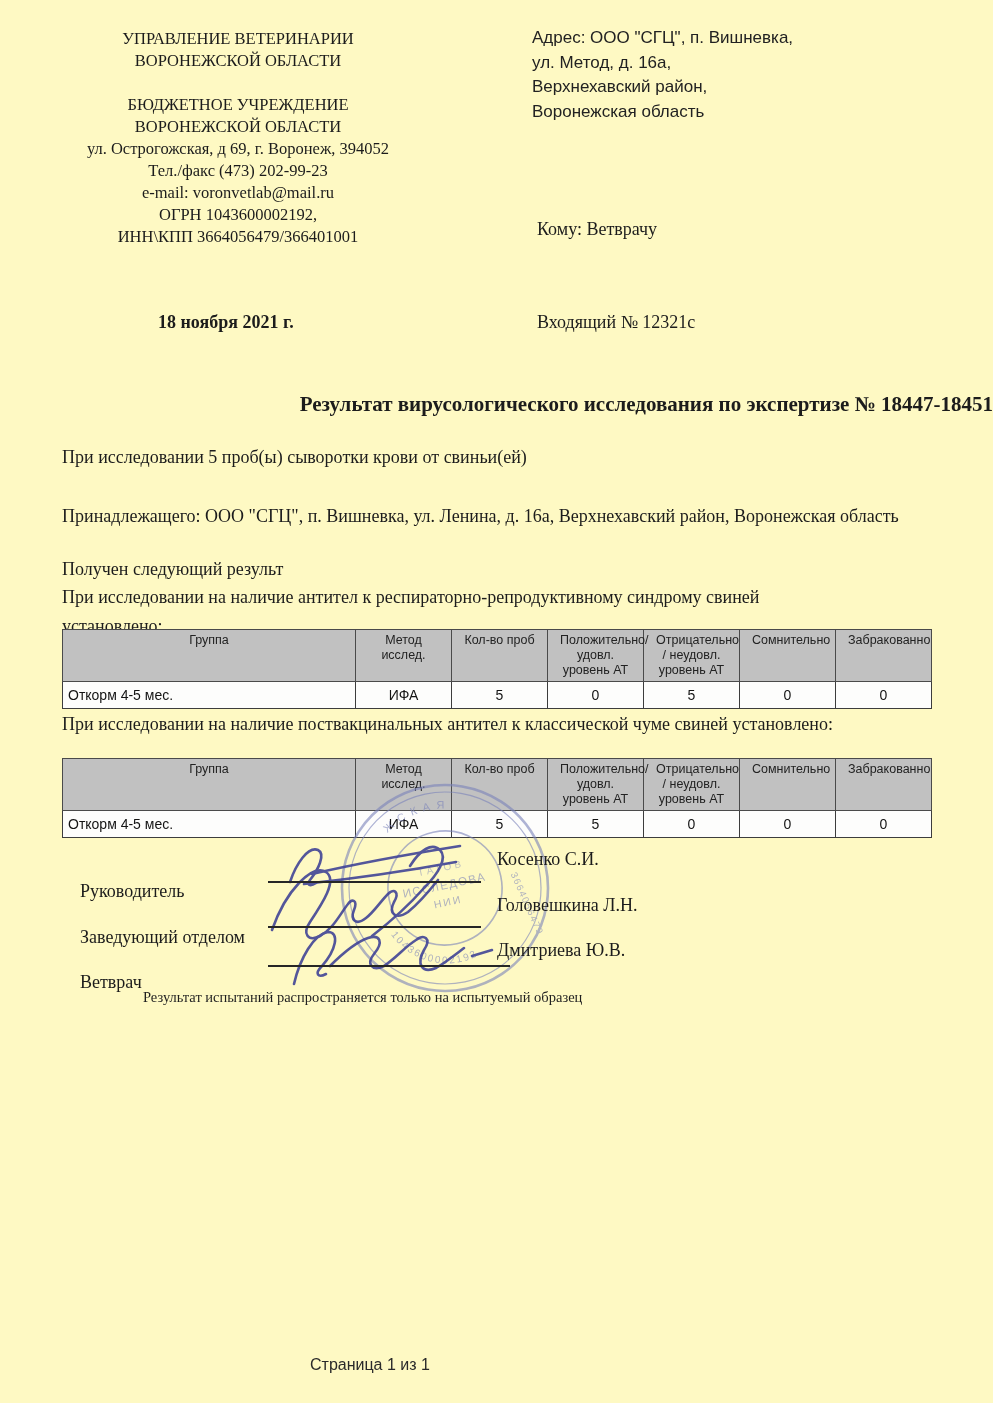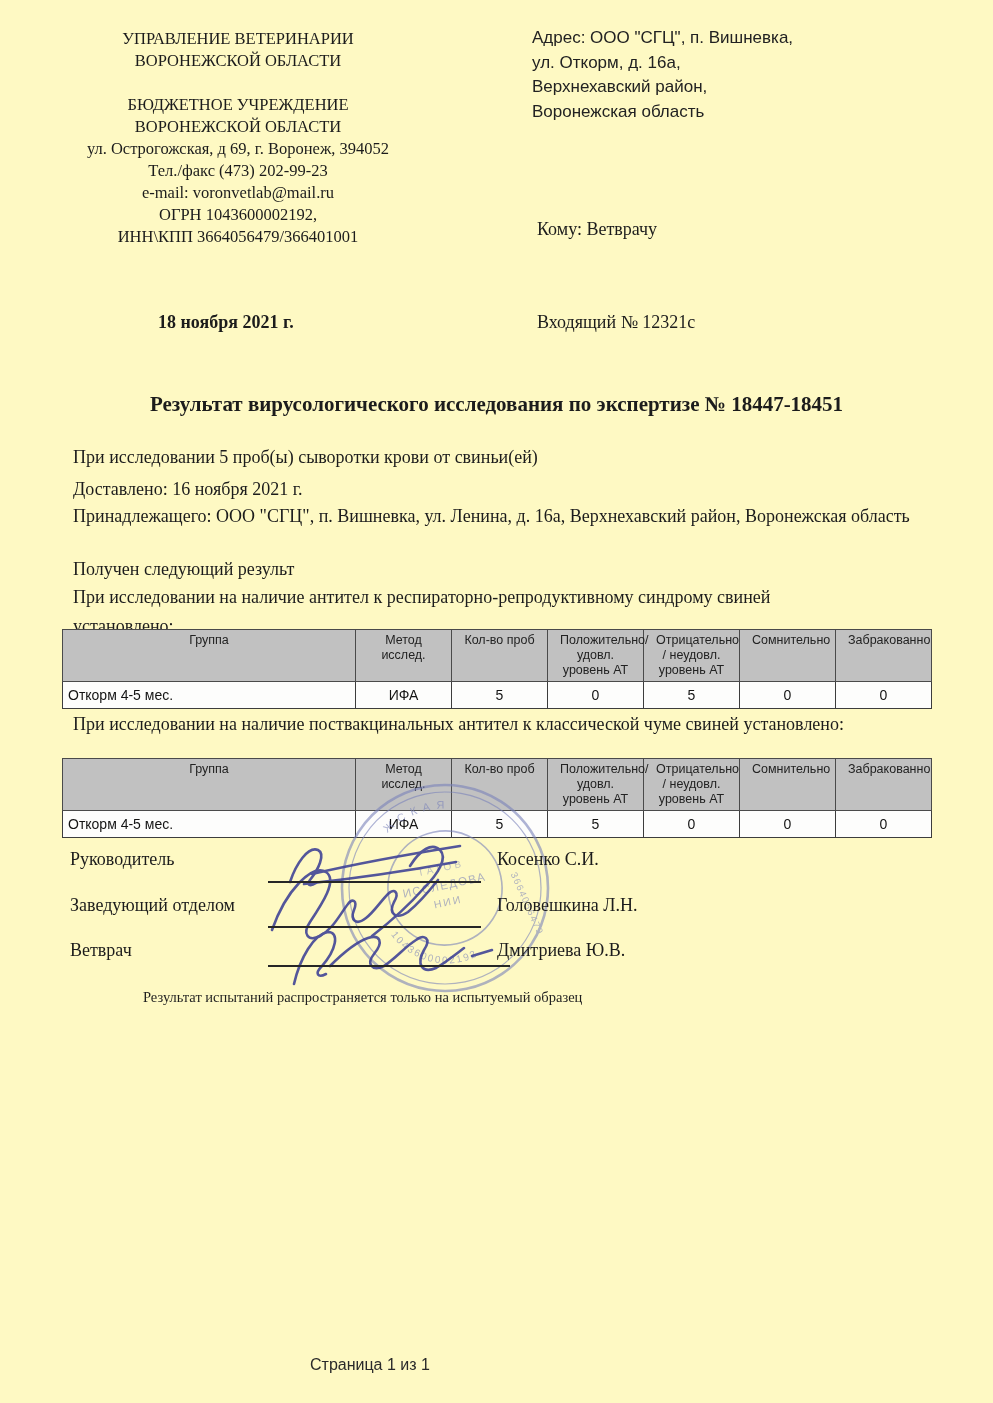--- a/index.html
+++ b/index.html
@@ -12,23 +12,23 @@
   .abs{position:absolute;}
 
   
   .org-block{left:60px;top:28px;width:356px;text-align:center;font-size:16.5px;line-height:22px;}
   .org-gap{height:22px;}
   .addr-block{left:532px;top:26px;width:330px;font-size:17px;line-height:24.5px;color:#222;}
   .recipient{left:537px;top:219px;font-size:18px;}
   .report-date{left:158px;top:312px;font-size:18px;font-weight:bold;}
   .incoming{left:537px;top:312px;font-size:18px;}
 
-  .title{left:0;top:392px;width:993px;text-align:center;font-size:21px;font-weight:bold;margin:0;}
-
-  .para{left:62px;width:880px;font-size:18px;line-height:27px;margin-left:11px;}
+  .title{left:0;top:392px;width:993px;text-align:right;font-size:21px;font-weight:bold;margin:0;}
+
+  .para{left:62px;width:880px;font-size:18px;line-height:27px;}
   .p1{top:444px;}
   .p2{top:476px;}
   .p3{top:503px;}
   .p4{top:556px;}
   .p5{top:583px;line-height:29px;width:800px;}
   .p6{top:710px;line-height:29px;width:800px;}
 
   
   .tbl-wrap1{left:62px;top:629px;width:869px;}
   .tbl-wrap2{left:62px;top:758px;width:869px;}
@@ -41,21 +41,21 @@
   }
   table.results td{
     border:1px solid #3d3d3d;font-size:14px;text-align:center;
     height:24px;padding:1px 8px;color:#141414;background:#fdfdfc;
   }
   table.results td.group-cell{text-align:left;padding-left:5px;}
   col.c-group{width:293px;}
   col.c-std{width:96px;}
 
   
-  .sig-role{left:70px;font-size:18px;}
+  .sig-role{left:80px;font-size:18px;margin-top:32px;}
   .sig-name{left:497px;font-size:18px;}
   .r1{top:849px;} .r2{top:895px;} .r3{top:940px;}
   .sig-line{height:2px;background:#262626;}
   .l1{left:268px;top:881px;width:213px;}
   .l2{left:268px;top:926px;width:213px;}
   .l3{left:268px;top:965px;width:242px;}
 
   .ink-layer{left:260px;top:770px;width:340px;height:230px;filter:blur(0.3px);}
 
   .note{left:143px;top:989px;font-size:14.5px;color:#1f1f1f;}
@@ -74,33 +74,32 @@
     <div>ВОРОНЕЖСКОЙ ОБЛАСТИ</div>
     <div>ул. Острогожская, д 69, г. Воронеж, 394052</div>
     <div>Тел./факс  (473) 202-99-23</div>
     <div>e-mail: voronvetlab@mail.ru</div>
     <div>ОГРН 1043600002192,</div>
     <div>ИНН\КПП 3664056479/366401001</div>
   </div>
 
   <div class="abs addr-block sans">
     <div>Адрес: ООО "СГЦ", п. Вишневка,</div>
-    <div>ул. Откорм, д. 16а,</div>
+    <div>ул. Метод, д. 16а,</div>
     <div>Верхнехавский район,</div>
     <div>Воронежская область</div>
   </div>
 
   <div class="abs recipient">Кому: Ветврачу</div>
   <div class="abs report-date">18 ноября 2021 г.</div>
   <div class="abs incoming">Входящий № 12321с</div>
 
   <h1 class="abs title">Результат вирусологического исследования по экспертизе № 18447-18451</h1>
 
   <div class="abs para p1">При исследовании 5 проб(ы) сыворотки крови от свиньи(ей)</div>
-  <div class="abs para p2">Доставлено: 16 ноября 2021 г.</div>
   <div class="abs para p3">Принадлежащего: ООО "СГЦ", п. Вишневка, ул. Ленина, д. 16а, Верхнехавский район, Воронежская область</div>
   <div class="abs para p4">Получен следующий результ</div>
   <div class="abs para p5">При исследовании на наличие антител к респираторно-репродуктивному синдрому свиней установлено:</div>
 
   <div class="abs tbl-wrap1">
     <table class="results">
       <colgroup>
         <col class="c-group">
           <col class="c-std">
           <col class="c-std">

